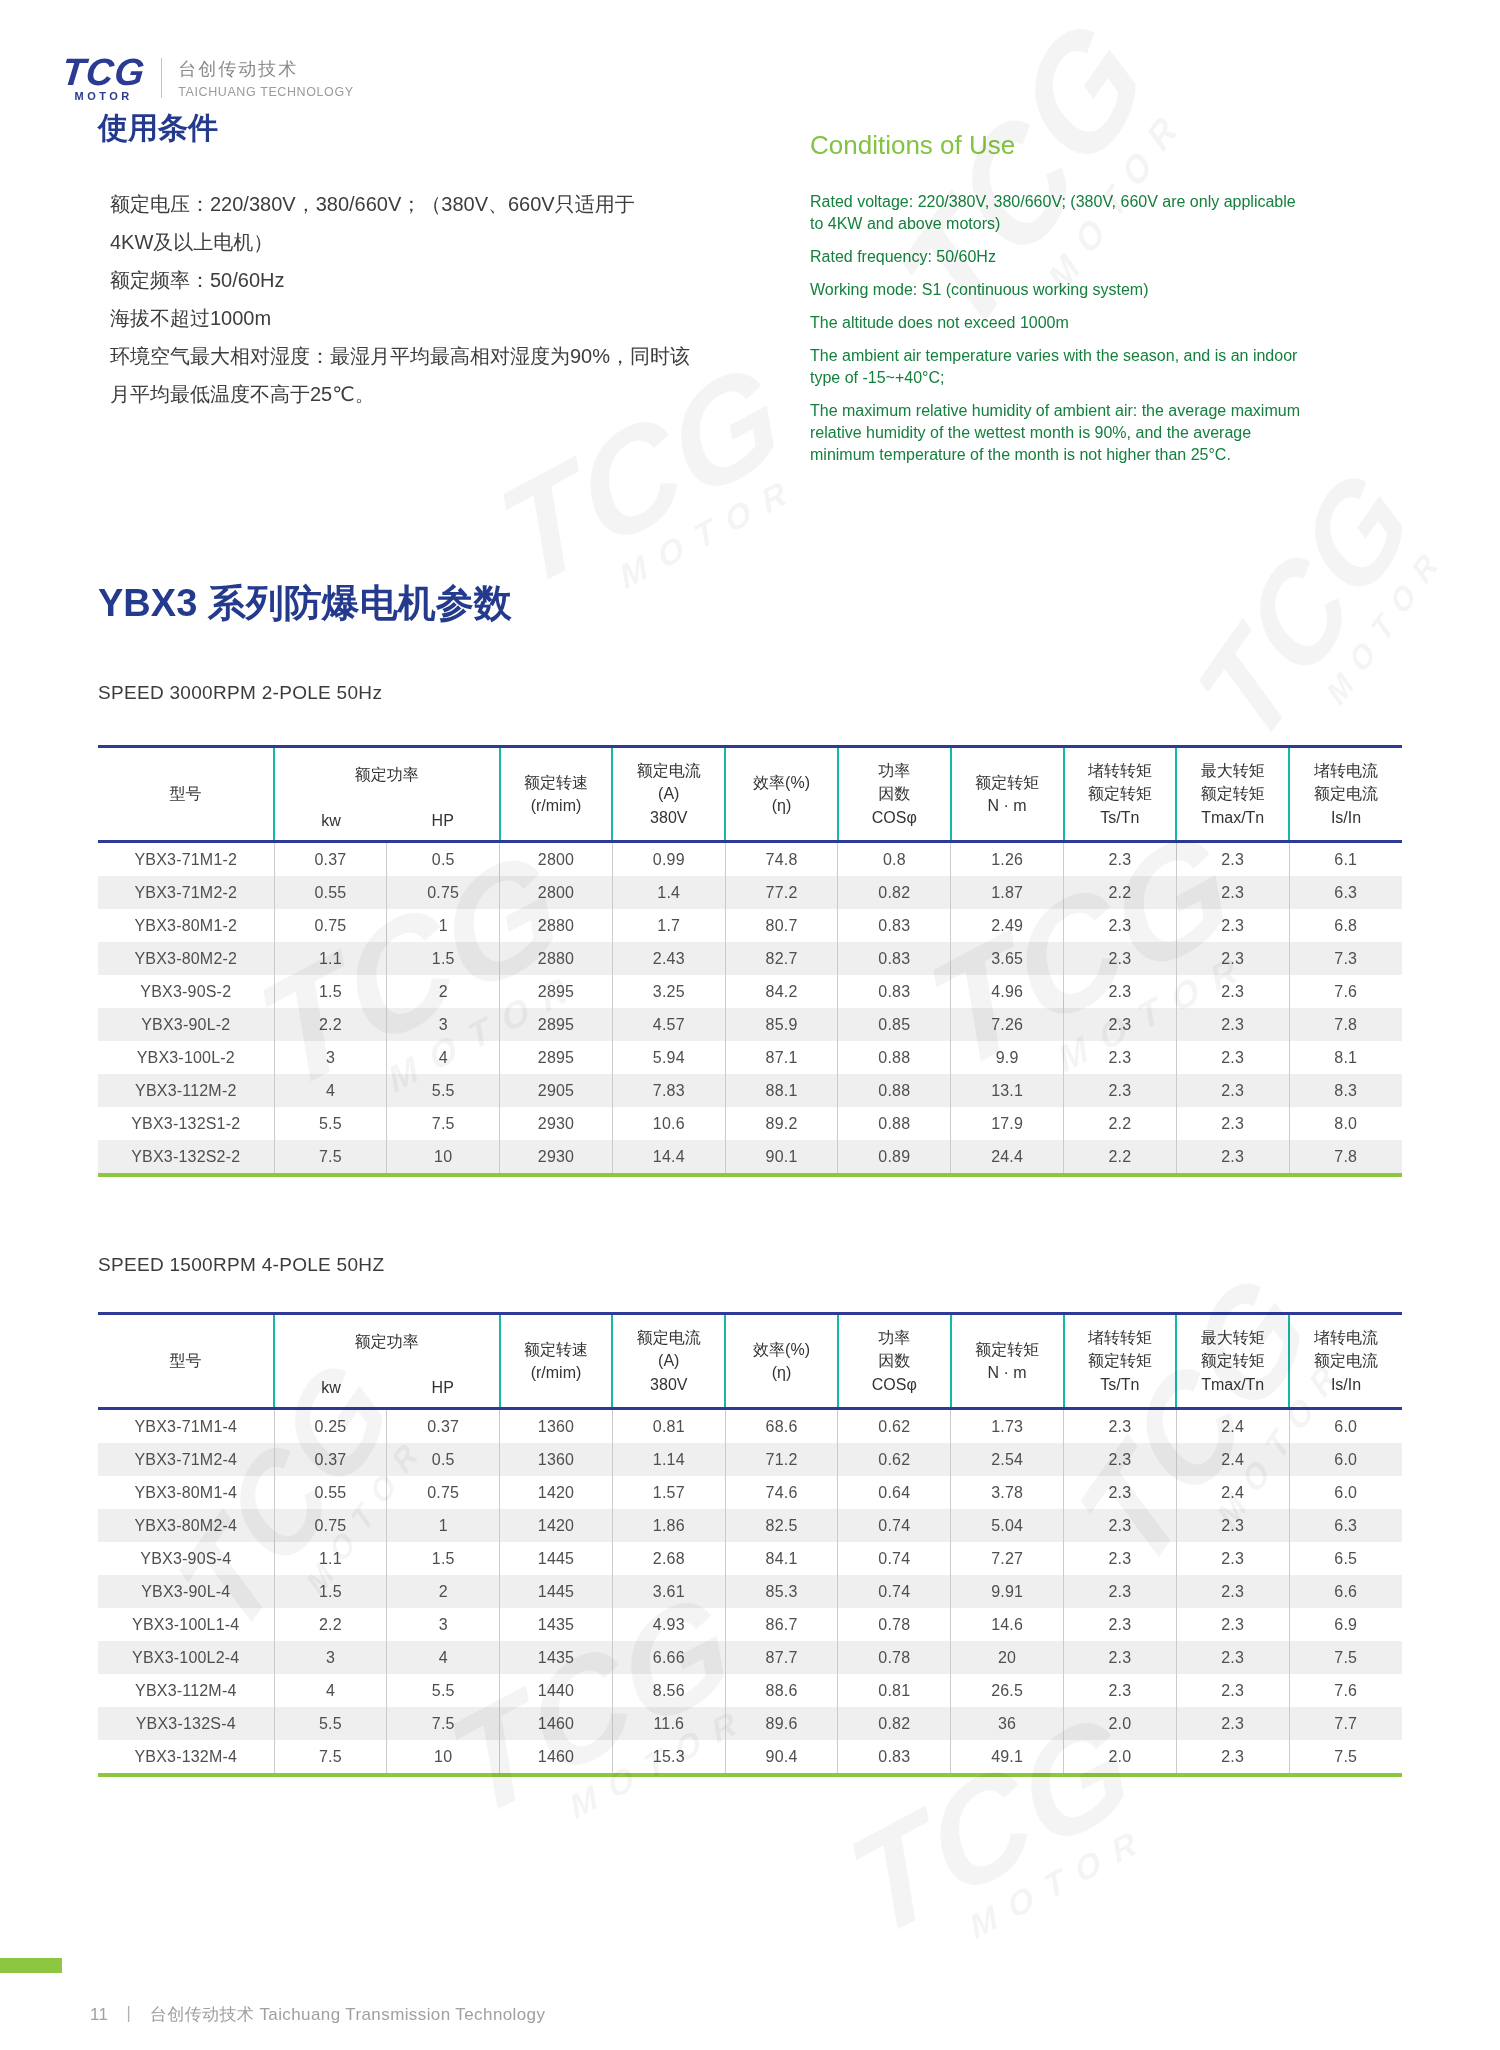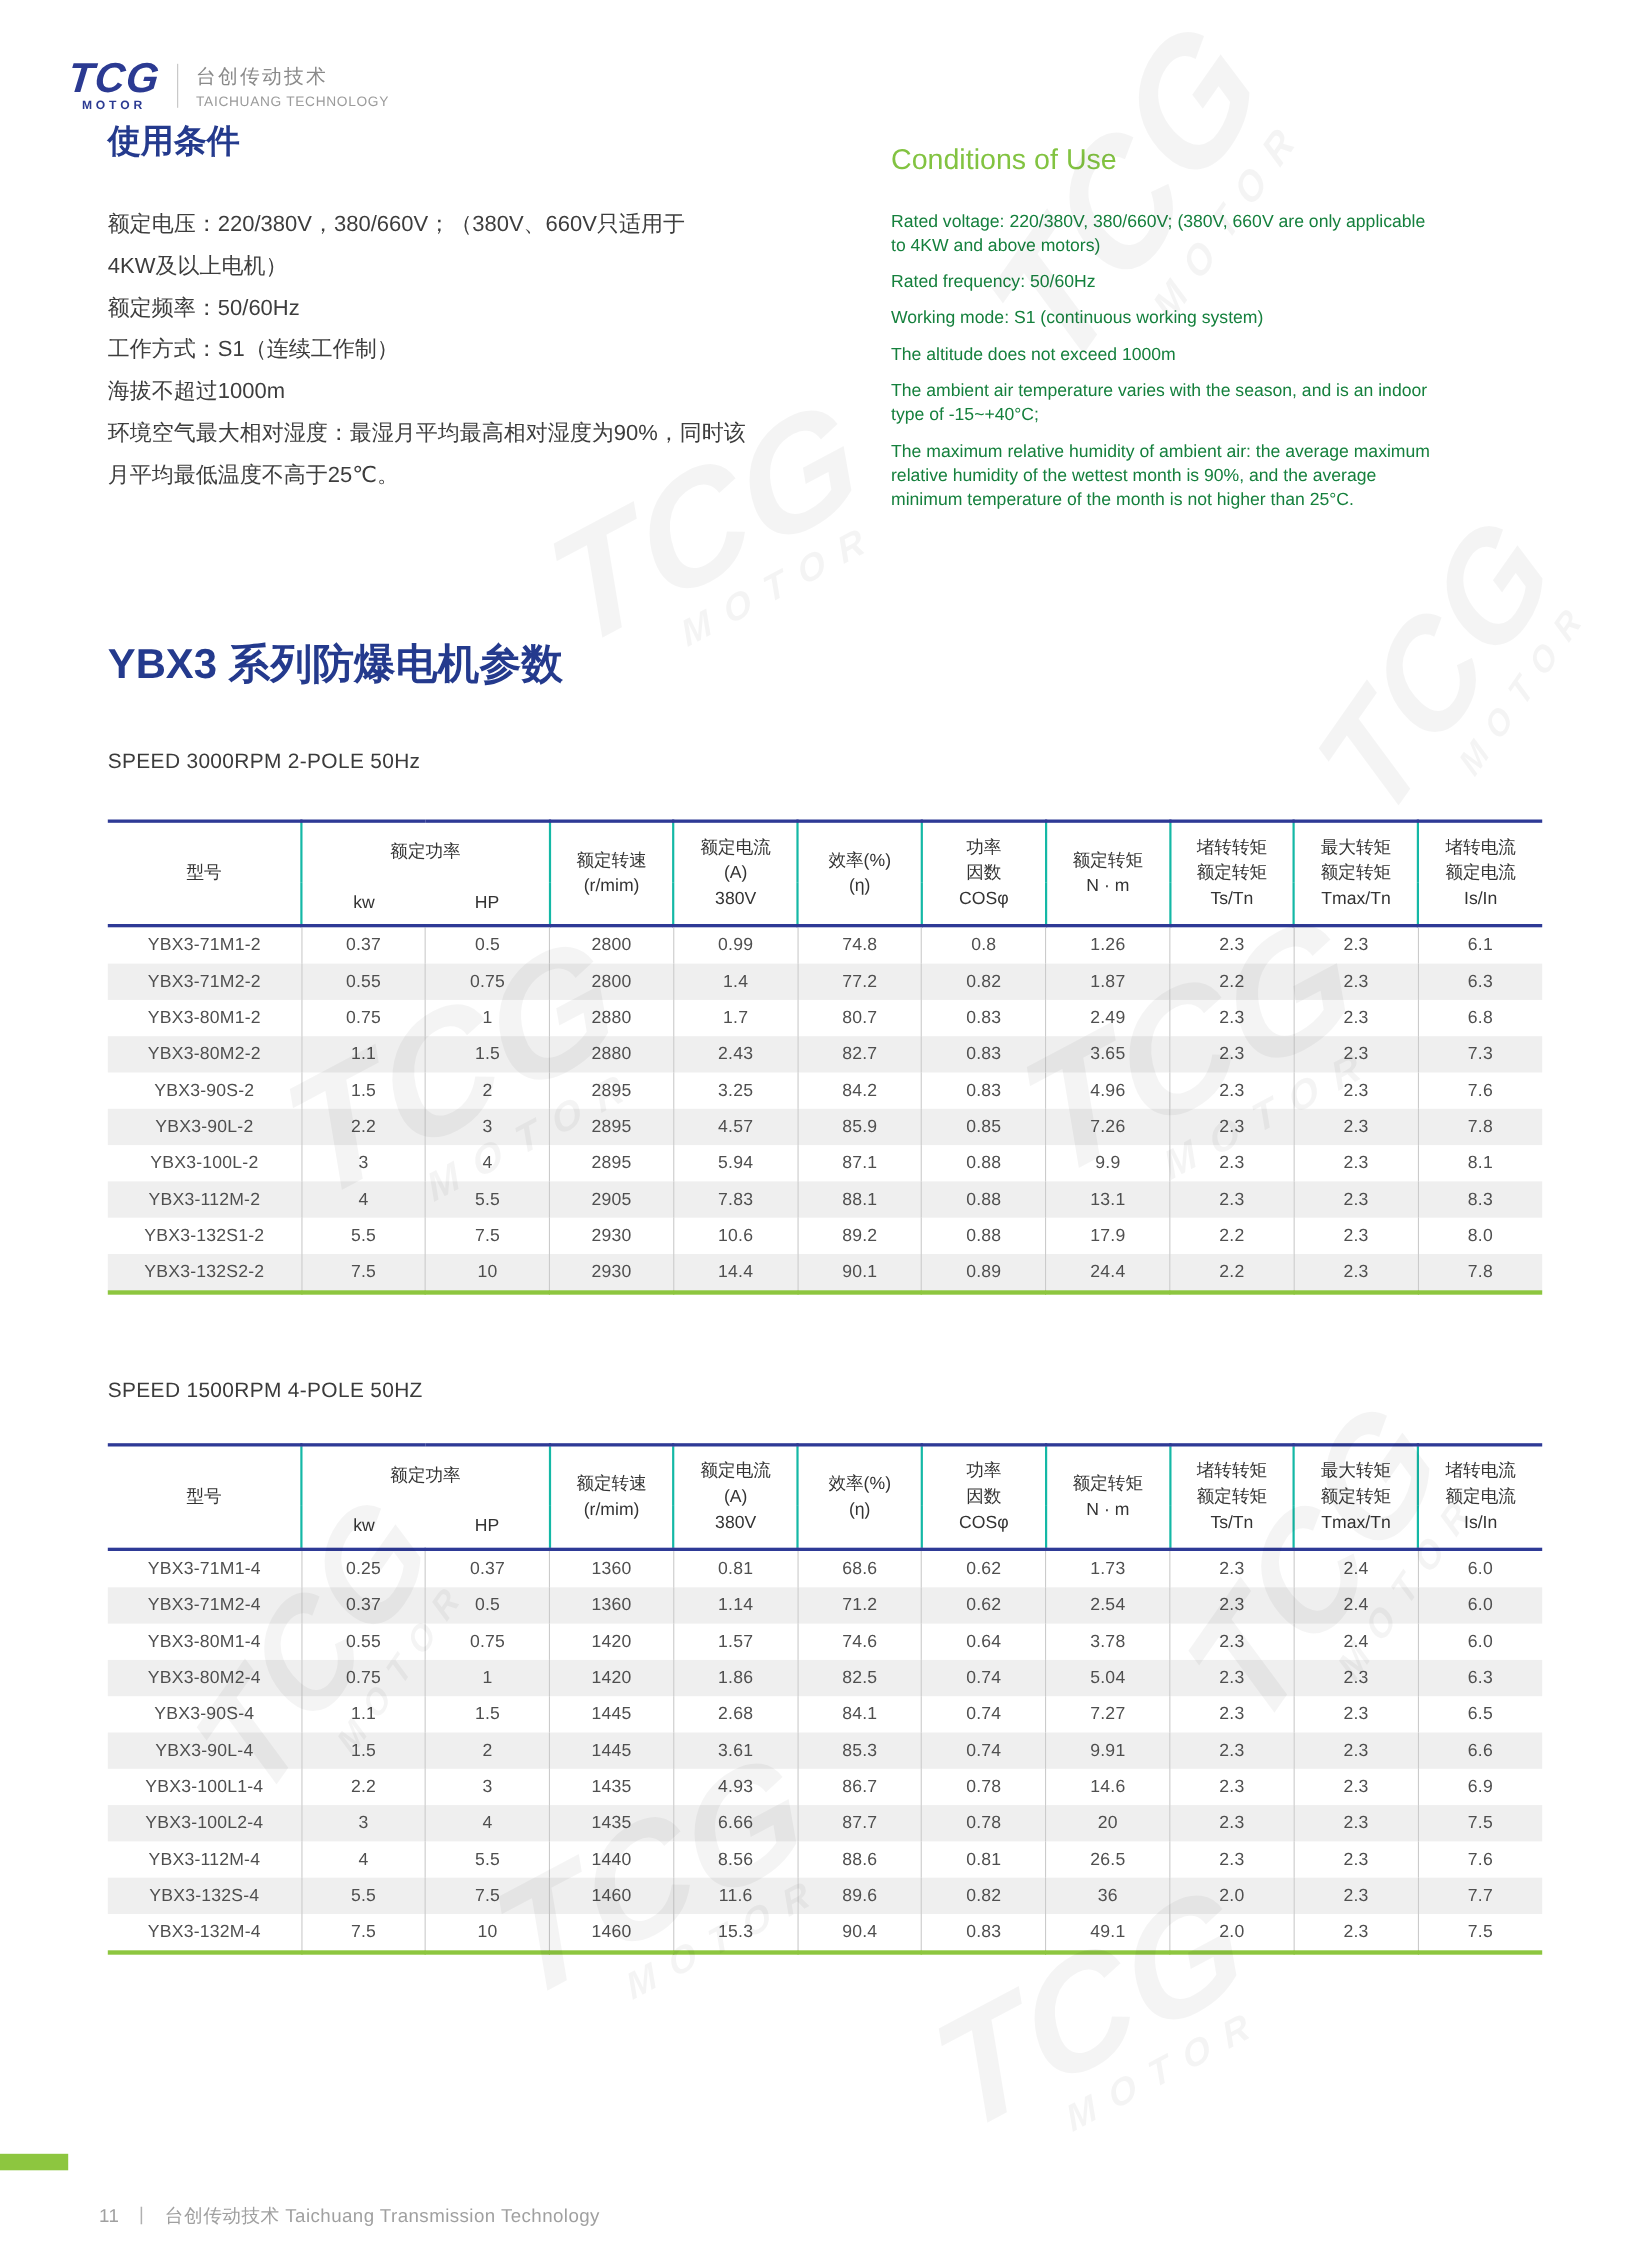--- a/index.html
+++ b/index.html
@@ -11,21 +11,21 @@
   .brand{position:absolute;left:62px;top:52px;display:flex;align-items:center;height:52px;}
   .logo-box{display:flex;flex-direction:column;align-items:center;margin-right:16px;}
   .logo-tcg{font-size:38px;font-weight:800;font-style:italic;color:#2b3a92;line-height:34px;transform:skewX(-6deg);letter-spacing:1px;}
   .logo-motor{font-size:11px;font-weight:700;color:#2b3a92;letter-spacing:3.5px;margin-top:1px;}
   .brand-divider{width:1px;height:40px;background:#c4c4c4;margin-right:16px;}
   .brand-cn{font-size:18px;color:#8a8a8a;letter-spacing:2px;}
   .brand-en{font-size:12.5px;color:#9b9b9b;letter-spacing:0.6px;margin-top:4px;}
   
   .cond-left{position:absolute;left:98px;top:108px;width:640px;}
   .cond-title-cn{font-size:30px;font-weight:700;color:#243a8d;margin:0 0 36px 0;}
-  .cond-lines{font-size:20px;color:#3d3d3d;line-height:38px;}
+  .cond-lines{font-size:20px;color:#3d3d3d;line-height:38px;margin-left:12px;}
   .cond-right{position:absolute;left:810px;top:130px;width:600px;}
   .cond-title-en{font-size:26px;font-weight:400;color:#82c341;margin:0 0 30px 0;}
   .cond-para{font-size:16px;color:#15803d;line-height:22px;margin:0 0 11px 0;white-space:pre-line;}
   
   .sec-title-cn{position:absolute;left:98px;top:578px;font-size:38px;font-weight:700;color:#243a8d;}
   .sec-title-en{position:absolute;left:98px;top:620px;font-size:29px;font-weight:400;color:#82c341;}
   .speed-label{position:absolute;left:98px;font-size:19px;color:#3b3b3b;font-weight:500;letter-spacing:0.3px;}
   .speed-1{top:682px;}
   .speed-2{top:1254px;}
   
@@ -74,21 +74,20 @@
       <div class="brand-en">TAICHUANG TECHNOLOGY</div>
     </div>
   </div>
 
   <div class="cond-left">
     <h2 class="cond-title-cn">使用条件</h2>
     <div class="cond-lines">
       <div>额定电压：220/380V，380/660V；（380V、660V只适用于</div>
       <div>4KW及以上电机）</div>
       <div>额定频率：50/60Hz</div>
-      <div>工作方式：S1（连续工作制）</div>
       <div>海拔不超过1000m</div>
       <div>环境空气最大相对湿度：最湿月平均最高相对湿度为90%，同时该</div>
       <div>月平均最低温度不高于25℃。</div>
     </div>
   </div>
 
   <div class="cond-right">
     <h2 class="cond-title-en">Conditions of Use</h2>
     <p class="cond-para">Rated voltage: 220/380V, 380/660V; (380V, 660V are only applicable
 to 4KW and above motors)</p>

